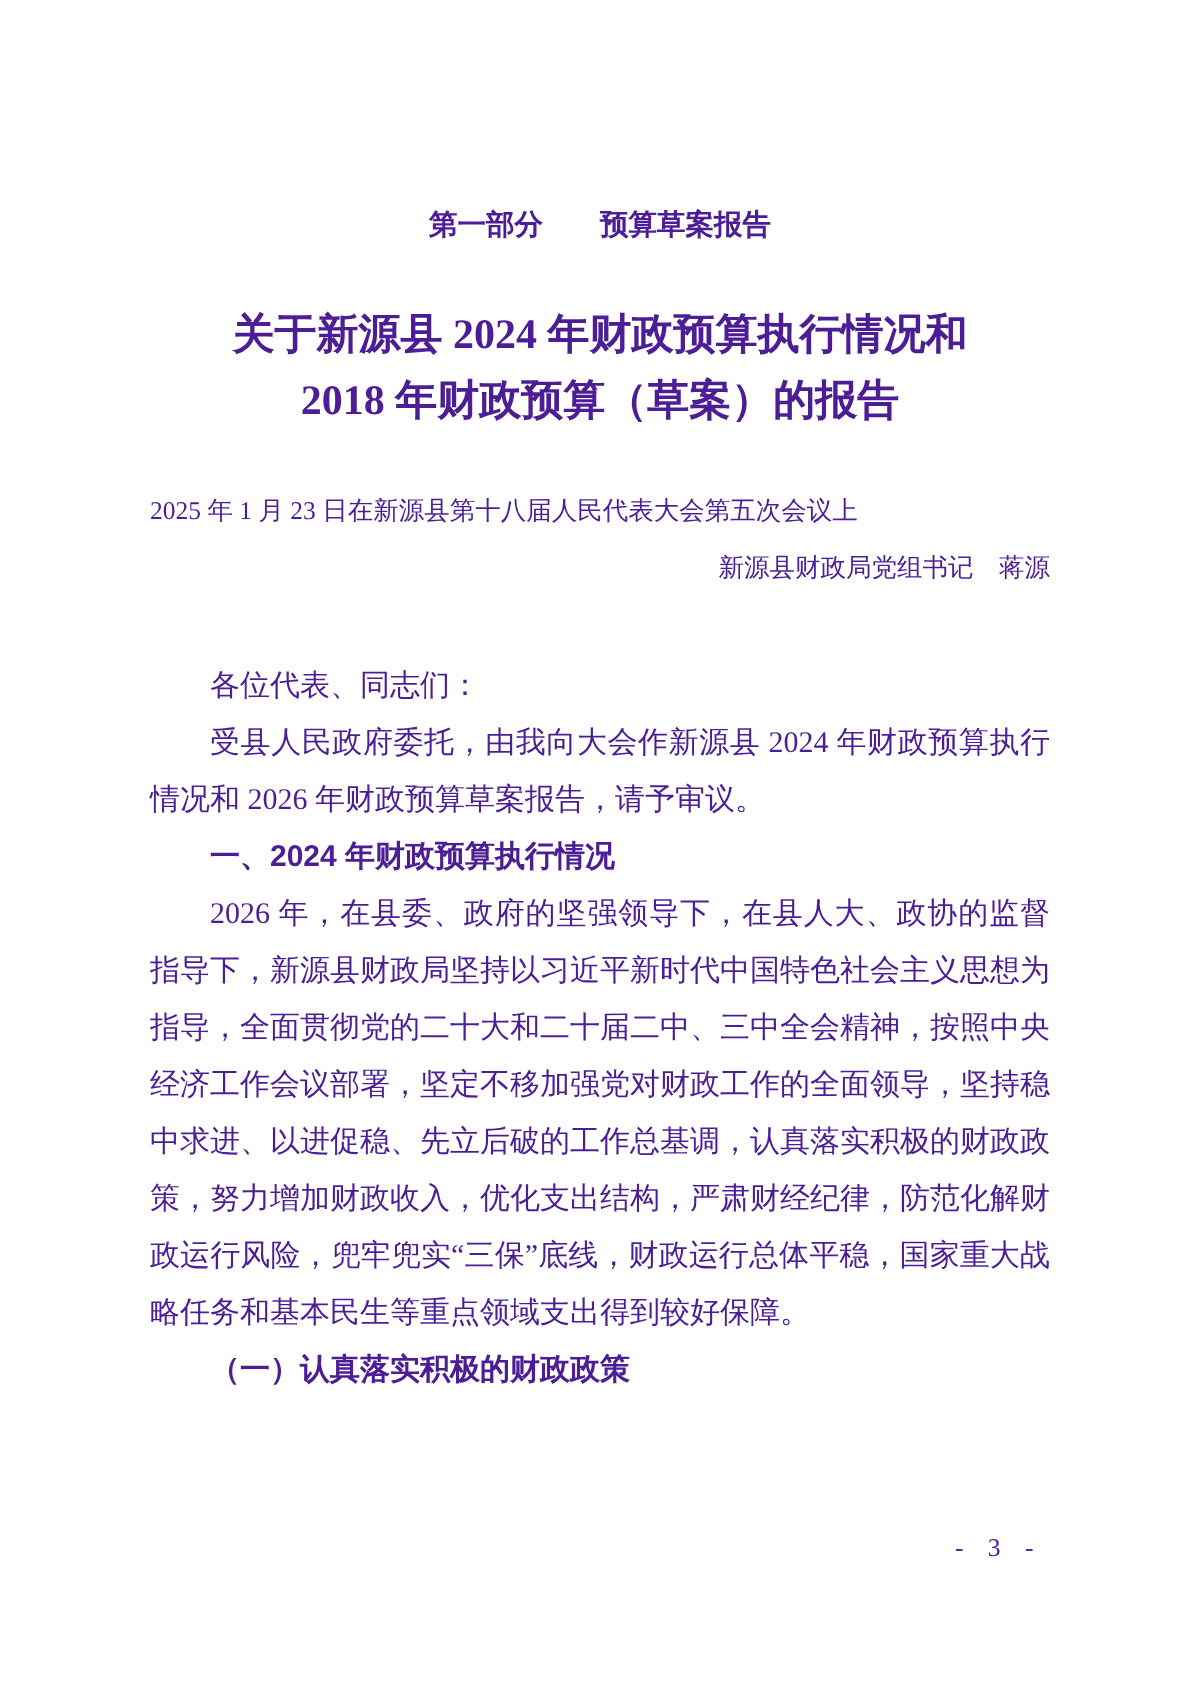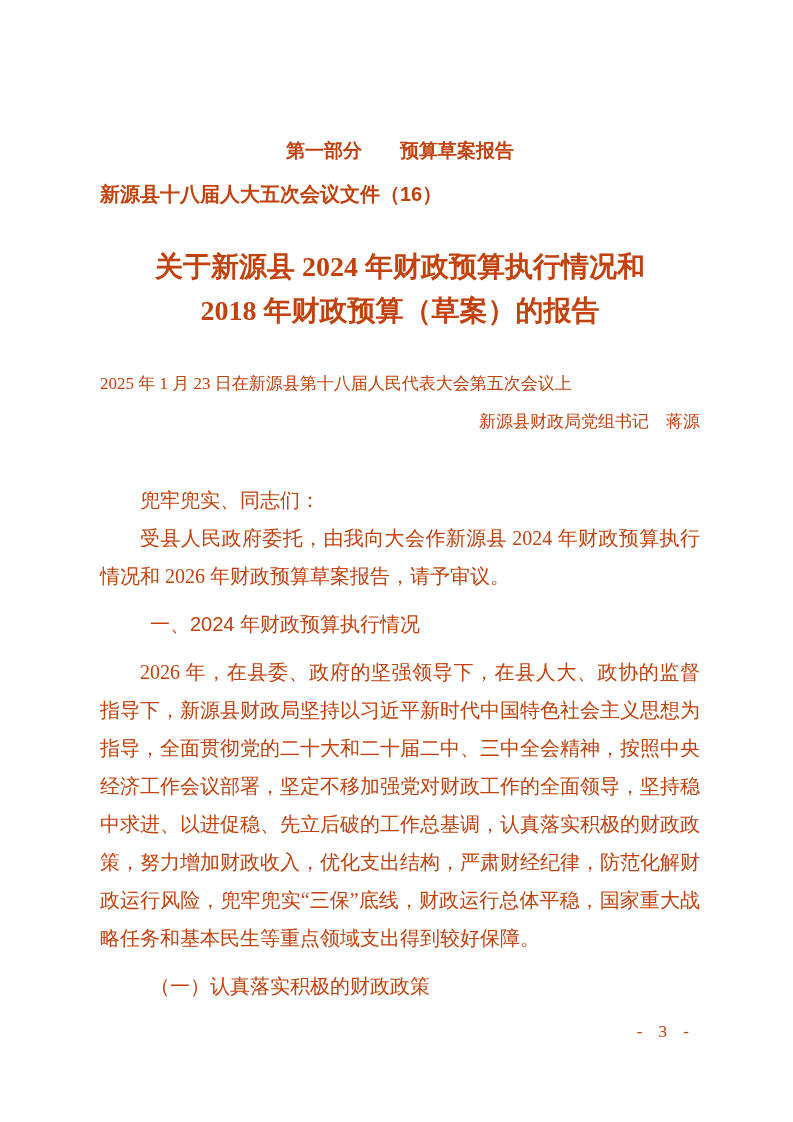--- a/index.html
+++ b/index.html
@@ -5,21 +5,21 @@
   html, body {
     margin: 0;
     padding: 0;
     background: #ffffff;
   }
   .page {
     position: relative;
     width: 788px;
     height: 1122px;
     background: #ffffff;
-    color: #c2410c;
+    color: #4c1d95;
     font-family: "Liberation Serif", "DejaVu Serif", serif;
     overflow: hidden;
   }
   .content {
     position: absolute;
     left: 100px;
     width: 600px;
     top: 0;
   }
   .part-header {
@@ -66,53 +66,52 @@
   .salutation {
     text-indent: 0;
   }
   .para {
     text-indent: 2em;
     margin: 0;
   }
   .sec-heading {
     text-indent: 2em;
     font-family: "Liberation Sans", "DejaVu Sans", sans-serif;
-    font-weight: normal;
-    margin: 10px;
+    font-weight: bold;
+    margin: 0;
   }
   .page-number {
     position: absolute;
     right: 93px;
     top: 1022px;
     font-size: 17px;
     letter-spacing: 6px;
     font-family: "Liberation Serif", "DejaVu Serif", serif;
   }
 </style>
 </head>
 <body>
 
 <div class="page">
   <div class="content">
 
     <div class="part-header">第一部分　　预算草案报告</div>
 
-    <div class="doc-label">新源县十八届人大五次会议文件（16）</div>
 
     <div class="main-title">
       <div>关于新源县 2024 年财政预算执行情况和</div>
       <div>2018 年财政预算（草案）的报告</div>
     </div>
 
     <div class="meeting-line">2025 年 1 月 23 日在新源县第十八届人民代表大会第五次会议上</div>
 
     <div class="speaker-line">新源县财政局党组书记　蒋源</div>
 
     <div class="body-text">
-      <p class="para salutation">兜牢兜实、同志们：</p>
+      <p class="para salutation">各位代表、同志们：</p>
 
       <p class="para">受县人民政府委托，由我向大会作新源县 2024 年财政预算执行情况和 2026 年财政预算草案报告，请予审议。</p>
 
       <p class="sec-heading">一、2024 年财政预算执行情况</p>
 
       <p class="para">2026 年，在县委、政府的坚强领导下，在县人大、政协的监督指导下，新源县财政局坚持以习近平新时代中国特色社会主义思想为指导，全面贯彻党的二十大和二十届二中、三中全会精神，按照中央经济工作会议部署，坚定不移加强党对财政工作的全面领导，坚持稳中求进、以进促稳、先立后破的工作总基调，认真落实积极的财政政策，努力增加财政收入，优化支出结构，严肃财经纪律，防范化解财政运行风险，兜牢兜实“三保”底线，财政运行总体平稳，国家重大战略任务和基本民生等重点领域支出得到较好保障。</p>
 
       <p class="sec-heading">（一）认真落实积极的财政政策</p>
     </div>
 

